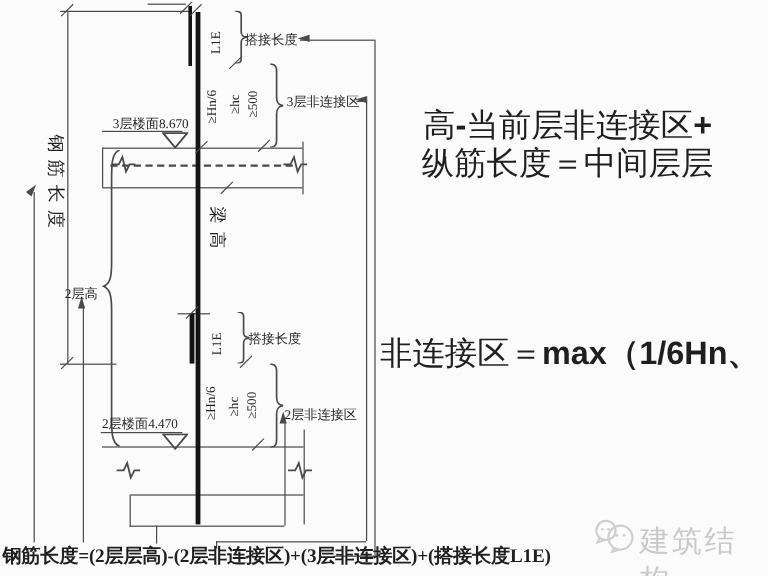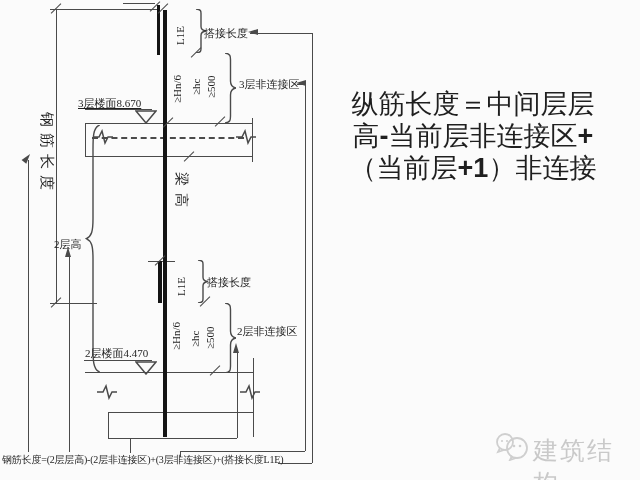--- a/index.html
+++ b/index.html
@@ -19,21 +19,21 @@
   
   .lbl{position:absolute;font-size:11px;white-space:nowrap;color:#1f1f1f;}
   
   .vt-cw{position:absolute;white-space:nowrap;transform:rotate(90deg);transform-origin:left top;}
   .vt-ccw{position:absolute;white-space:nowrap;transform:rotate(-90deg);transform-origin:left top;font-size:11px;}
   .svgabs{position:absolute;}
   
   .title{position:absolute;left:312px;top:22px;font-size:30px;letter-spacing:2px;white-space:nowrap;}
   .para{position:absolute;text-align:center;font-size:27px;}
   .bd{font-family:"Liberation Sans","DejaVu Sans",sans-serif;font-weight:bold;}
-  .formula-bottom{position:absolute;left:2px;top:453px;font-size:10px;letter-spacing:-0.2px;white-space:nowrap;}
+  .formula-bottom{position:absolute;left:2px;top:453px;font-size:16px;letter-spacing:-0.2px;white-space:nowrap;font-weight:bold;}
   .wm-text{position:absolute;left:533px;top:434px;font-size:25px;color:#c9c9c9;letter-spacing:2px;}
 </style>
 </head>
 <body>
 
 <div id="stage">
 
   <div class="hl" style="left:50px;top:9px;width:108px;"></div>
   <div class="hl" style="left:123px;top:3px;width:32px;"></div>
 
@@ -124,46 +124,46 @@
   <div class="arr-up" style="left:24px;top:153px;transform:rotate(38deg);"></div>
   <div class="arr-up" style="left:65px;top:247px;"></div>
   <div class="arr-up" style="left:233px;top:343px;"></div>
   <div class="arr-left" style="left:296px;top:80px;"></div>
   <div class="arr-left" style="left:248px;top:29px;"></div>
 
   <div class="vt-cw" style="left:56px;top:112px;font-size:15px;letter-spacing:6px;">钢筋长度</div>
   <div class="vt-cw" style="left:190px;top:172px;font-size:14px;letter-spacing:7px;">梁高</div>
 
   <div class="lbl" style="left:54px;top:237px;">2层高</div>
-  <div class="lbl" style="left:78px;top:96px;text-decoration:underline;">3层楼面8.670</div>
+  <div class="lbl" style="left:94px;top:96px;">3层楼面8.670</div>
   <div class="lbl" style="left:85px;top:346px;">2层楼面4.470</div>
   <div class="lbl" style="left:204px;top:26px;">搭接长度</div>
   <div class="lbl" style="left:239px;top:77px;">3层非连接区</div>
   <div class="lbl" style="left:207px;top:275px;">搭接长度</div>
-  <div class="lbl" style="left:237px;top:324px;">2层非连接区</div>
+  <div class="lbl" style="left:237px;top:338px;">2层非连接区</div>
 
   <div class="vt-ccw" style="left:174px;top:45px;">L1E</div>
   <div class="vt-ccw" style="left:171px;top:103px;">≥Hn/6</div>
   <div class="vt-ccw" style="left:190px;top:95px;">≥hc</div>
   <div class="vt-ccw" style="left:205px;top:98px;">≥500</div>
   <div class="vt-ccw" style="left:175px;top:296px;">L1E</div>
   <div class="vt-ccw" style="left:170px;top:350px;">≥Hn/6</div>
   <div class="vt-ccw" style="left:189px;top:347px;">≥hc</div>
   <div class="vt-ccw" style="left:204px;top:349px;">≥500</div>
 
   <div class="formula-bottom">钢筋长度=(2层层高)-(2层非连接区)+(3层非连接区)+(搭接长度L1E)</div>
 
 
   <div class="para" style="left:310px;top:88px;width:326px;line-height:32px;">
+    <div><span>高</span><span class="bd">-</span><span>当前层非连接区</span><span class="bd">+</span></div>
     <div><span>纵筋长度＝中间层层</span></div>
-    <div><span>高</span><span class="bd">-</span><span>当前层非连接区</span><span class="bd">+</span></div>
-    <div><span>（当前层</span><span class="bd">+1</span><span>）非连接</span></div>
   </div>
 
   <div class="para" style="left:312px;top:277px;width:326px;line-height:34px;">
+    <div><span>非连接区＝</span><span class="bd">max（1/6Hn、</span></div>
   </div>
 
   <svg class="svgabs" style="left:494px;top:431px;" width="36" height="30" viewBox="0 0 36 30">
     <g fill="none" stroke="#cfcfcf" stroke-width="1.8">
       <circle cx="11" cy="11" r="8"></circle>
       <path d="M6,17 L4,21 L10,19"></path>
       <circle cx="23" cy="17" r="10"></circle>
       <path d="M18,25 L16,29 L22,27"></path>
     </g>
     <g fill="#cfcfcf">

